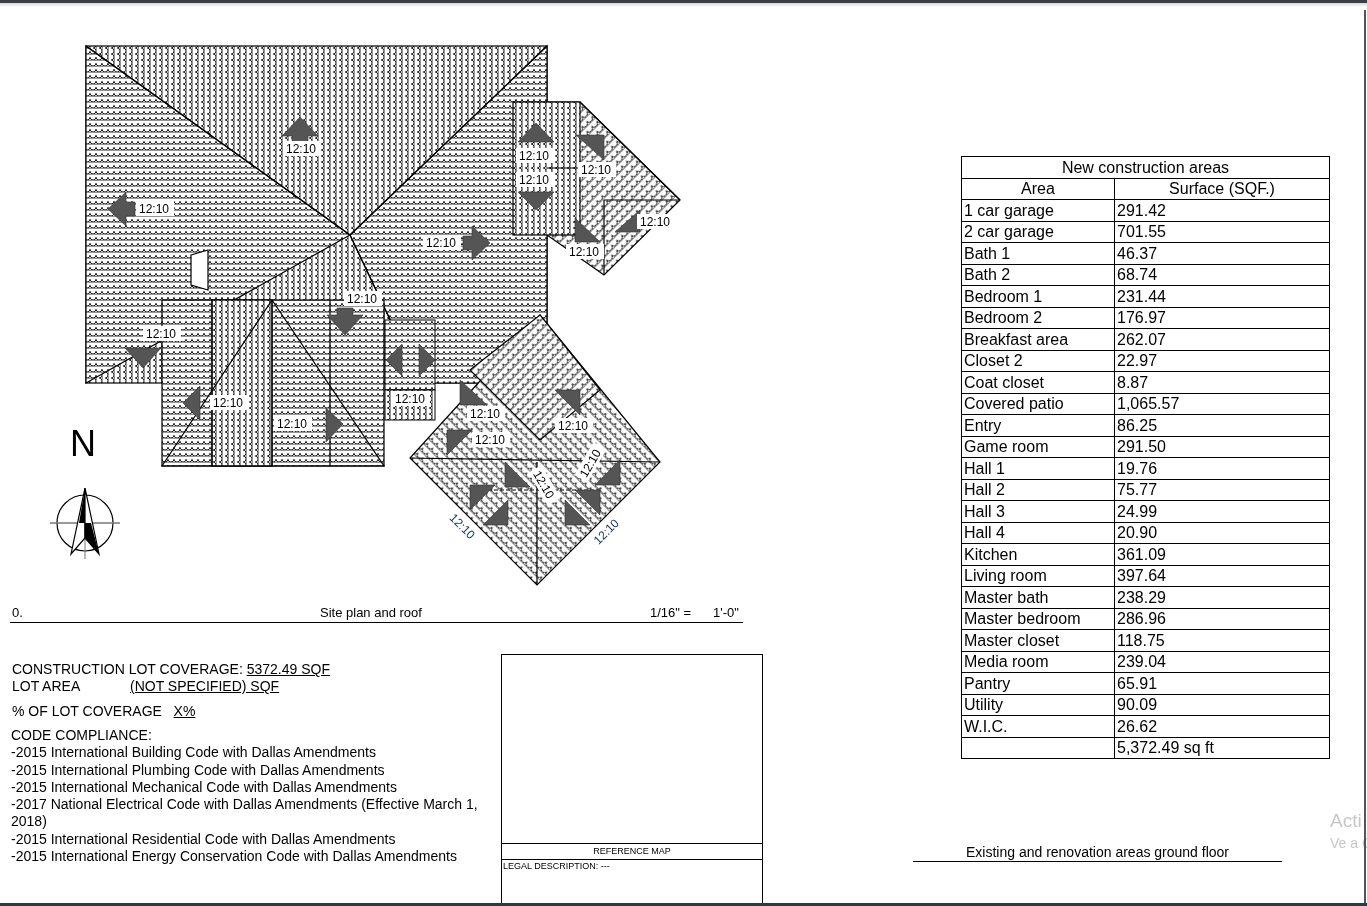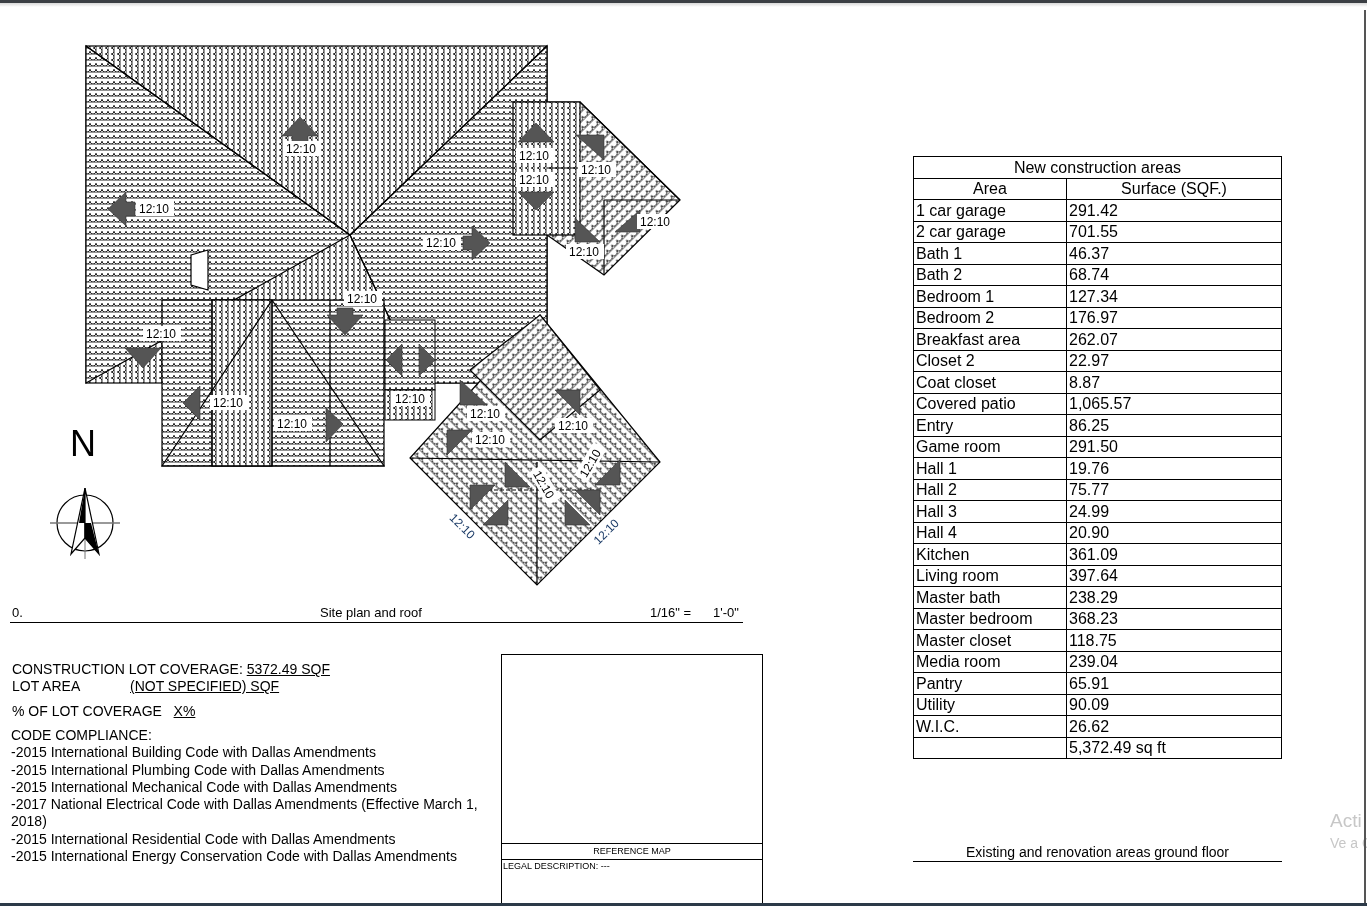--- a/index.html
+++ b/index.html
@@ -13,21 +13,21 @@
   .compass{position:absolute;left:48px;top:484px;}
   .titleline{position:absolute;left:10px;top:604px;width:733px;height:18px;border-bottom:1px solid #000;font-size:13px;}
   .titleline span{position:absolute;top:1px;}
   .lotinfo{position:absolute;left:12px;top:661px;font-size:14px;line-height:17px;}
   .lotinfo .row{white-space:nowrap;}
   .lotinfo u{text-decoration:underline;}
   .code{position:absolute;left:11px;top:727px;width:470px;font-size:14px;line-height:17.3px;}
   .refbox{position:absolute;left:501px;top:640px;width:262px;height:300px;border:1px solid #000;box-sizing:border-box;margin-top:14px;}
   .refbox .mapcap{position:absolute;left:0;top:188px;width:100%;height:15px;border-top:1px solid #000;border-bottom:1px solid #000;font-size:9px;text-align:center;line-height:15px;}
   .refbox .legal{position:absolute;left:1px;top:206px;font-size:9px;}
-  table.areas{position:absolute;left:913px;top:156px;width:369px;border-collapse:collapse;font-size:16px;line-height:19px;}
+  table.areas{position:absolute;left:961px;top:156px;width:369px;border-collapse:collapse;font-size:16px;line-height:19px;}
   table.areas td, table.areas th{border:1px solid #000;padding:0 2px;height:20.5px;font-weight:normal;white-space:nowrap;}
   table.areas th{text-align:center;}
   table.areas td.c1{width:148px;}
   .existing{position:absolute;left:913px;top:843px;width:369px;border-bottom:1px solid #000;text-align:center;font-size:14px;line-height:18px;}
   .watermark{position:absolute;left:1330px;top:810px;color:#c7c7c7;font-size:19px;line-height:22px;white-space:nowrap;}
   .watermark .sub{font-size:14px;}
 </style>
 </head>
 <body>
 
@@ -270,21 +270,21 @@
       <tr>
         <td class="c1">Bath 1</td>
         <td>46.37</td>
       </tr>
       <tr>
         <td class="c1">Bath 2</td>
         <td>68.74</td>
       </tr>
       <tr>
         <td class="c1">Bedroom 1</td>
-        <td>127.34</td>
+        <td>231.44</td>
       </tr>
       <tr>
         <td class="c1">Bedroom 2</td>
         <td>176.97</td>
       </tr>
       <tr>
         <td class="c1">Breakfast area</td>
         <td>262.07</td>
       </tr>
       <tr>
@@ -330,21 +330,21 @@
       <tr>
         <td class="c1">Living room</td>
         <td>397.64</td>
       </tr>
       <tr>
         <td class="c1">Master bath</td>
         <td>238.29</td>
       </tr>
       <tr>
         <td class="c1">Master bedroom</td>
-        <td>368.23</td>
+        <td>286.96</td>
       </tr>
       <tr>
         <td class="c1">Master closet</td>
         <td>118.75</td>
       </tr>
       <tr>
         <td class="c1">Media room</td>
         <td>239.04</td>
       </tr>
       <tr>

